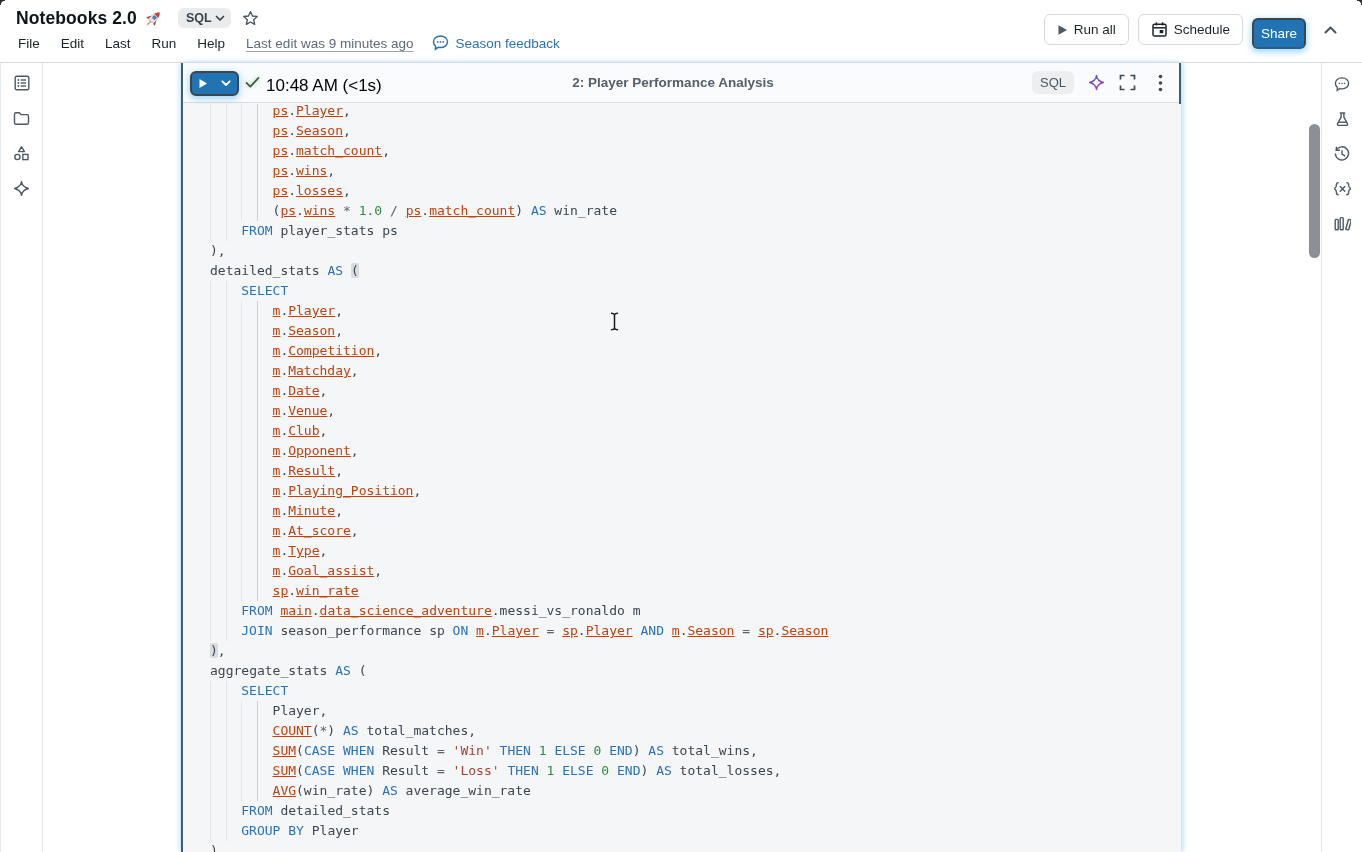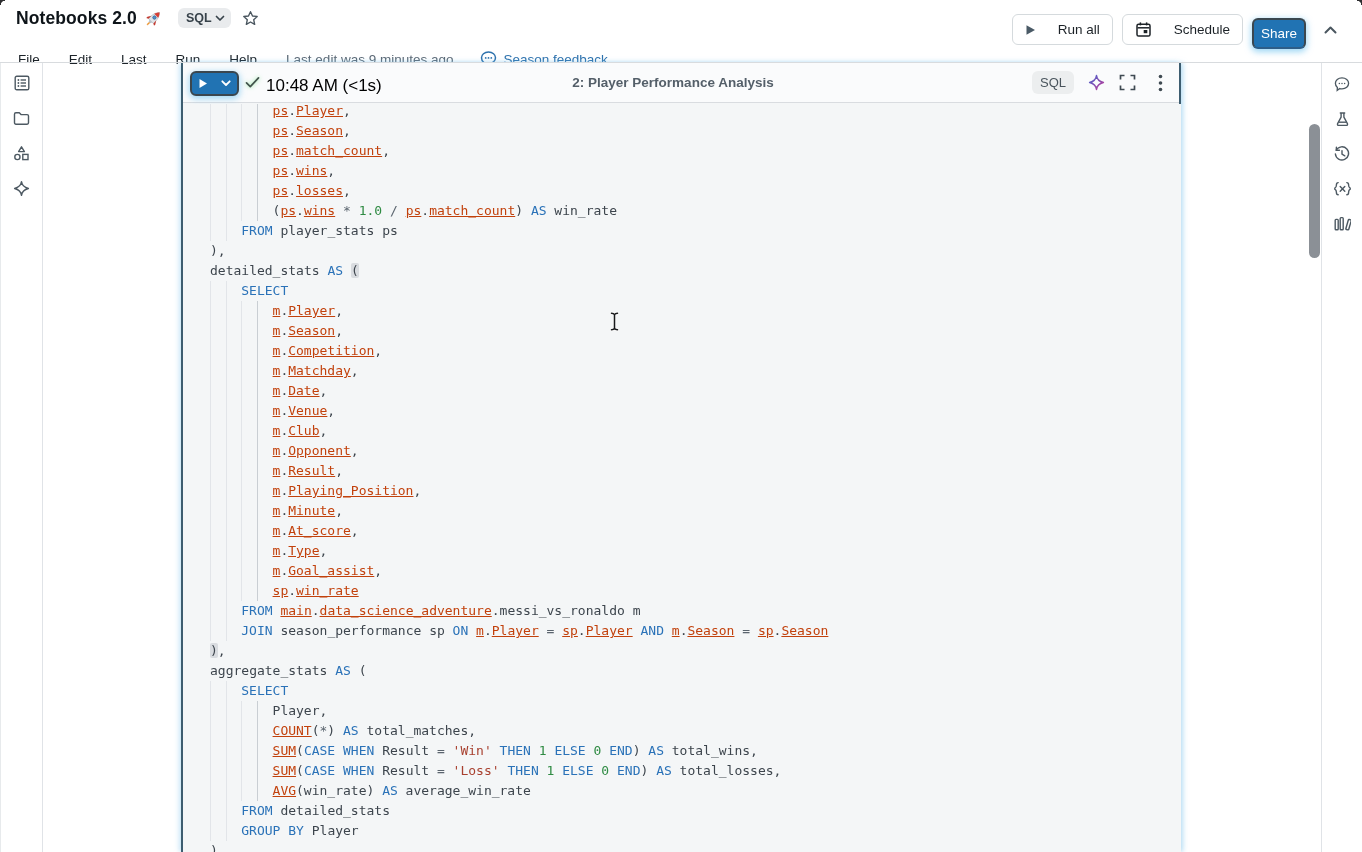--- a/index.html
+++ b/index.html
@@ -10,33 +10,33 @@
   
   .tophdr { position:absolute; left:0; top:0; width:1362px; height:62px; background:#fff; }
   .titlerow { position:absolute; left:16px; top:6px; height:24px; display:flex; align-items:center; }
   .nbtitle { font-size:17.5px; font-weight:bold; color:#0e1419; letter-spacing:.1px; }
   .rocket { margin-left:7px; width:19px; height:19px; }
   .langchip { margin-left:15px; height:20px; background:#e9ebed; border-radius:6px;
     display:flex; align-items:center; padding:0 6px 0 8px; cursor:pointer; }
   .langchip .t { font-size:12.5px; font-weight:bold; color:#37424a; }
   .langchip svg { margin-left:3px; }
   .staricon { margin-left:11px; display:flex; align-items:center; }
-  .menurow { position:absolute; left:18px; top:50px; height:18px; display:flex; align-items:center; gap:29px; }
+  .menurow { position:absolute; left:18px; top:34px; height:18px; display:flex; align-items:center; gap:21px; }
   .menuitem { font-size:13.5px; color:#1b2228; cursor:pointer; }
   .lastedit { font-size:13.5px; color:#5d6a76; text-decoration:underline;
     text-decoration-color:#9aa4ad; text-underline-offset:3px; cursor:pointer; }
   .feedback { margin-left:-3px; display:flex; align-items:center; gap:5px; cursor:pointer; }
   .feedback .t { font-size:13.5px; color:#2e72ad; }
 
   .topbtns { position:absolute; top:14px; right:56px; height:31px; display:flex; gap:9px; align-items:center; }
   .btn { height:31px; display:flex; align-items:center; border:1px solid #d5dadd; border-radius:6px;
     background:#fff; padding:0 12px; cursor:pointer; }
   .btn .t { font-size:13.5px; color:#1c2227; }
   .btn svg { flex:0 0 auto; }
-  .btn .t.pad { margin-left:22px; }
+  .btn .t.pad { margin-left:6px; }
   .greendot { width:9px; height:9px; border-radius:50%; background:#3ba45c; margin-right:7px; }
   .whchev { margin-left:16px; }
   .btn-share { height:31px; border-radius:6px; background:#2173b3; border:2px solid #3b474f;
     display:flex; align-items:center; padding:0 7px; cursor:pointer;
     border-bottom-color:#2d5d87; box-shadow:0 2px 6px 1px rgba(110,195,240,.65);margin-top:8px; }
   .btn-share .t { color:#fff; font-size:13.5px; }
   .collapse { position:absolute; top:21px; right:20px; width:24px; height:18px; display:flex;
     align-items:center; justify-content:center; cursor:pointer; }
 
   .hdivider { position:absolute; left:0; top:62px; width:1362px; height:1px; background:#d8dbde; z-index:5; }

